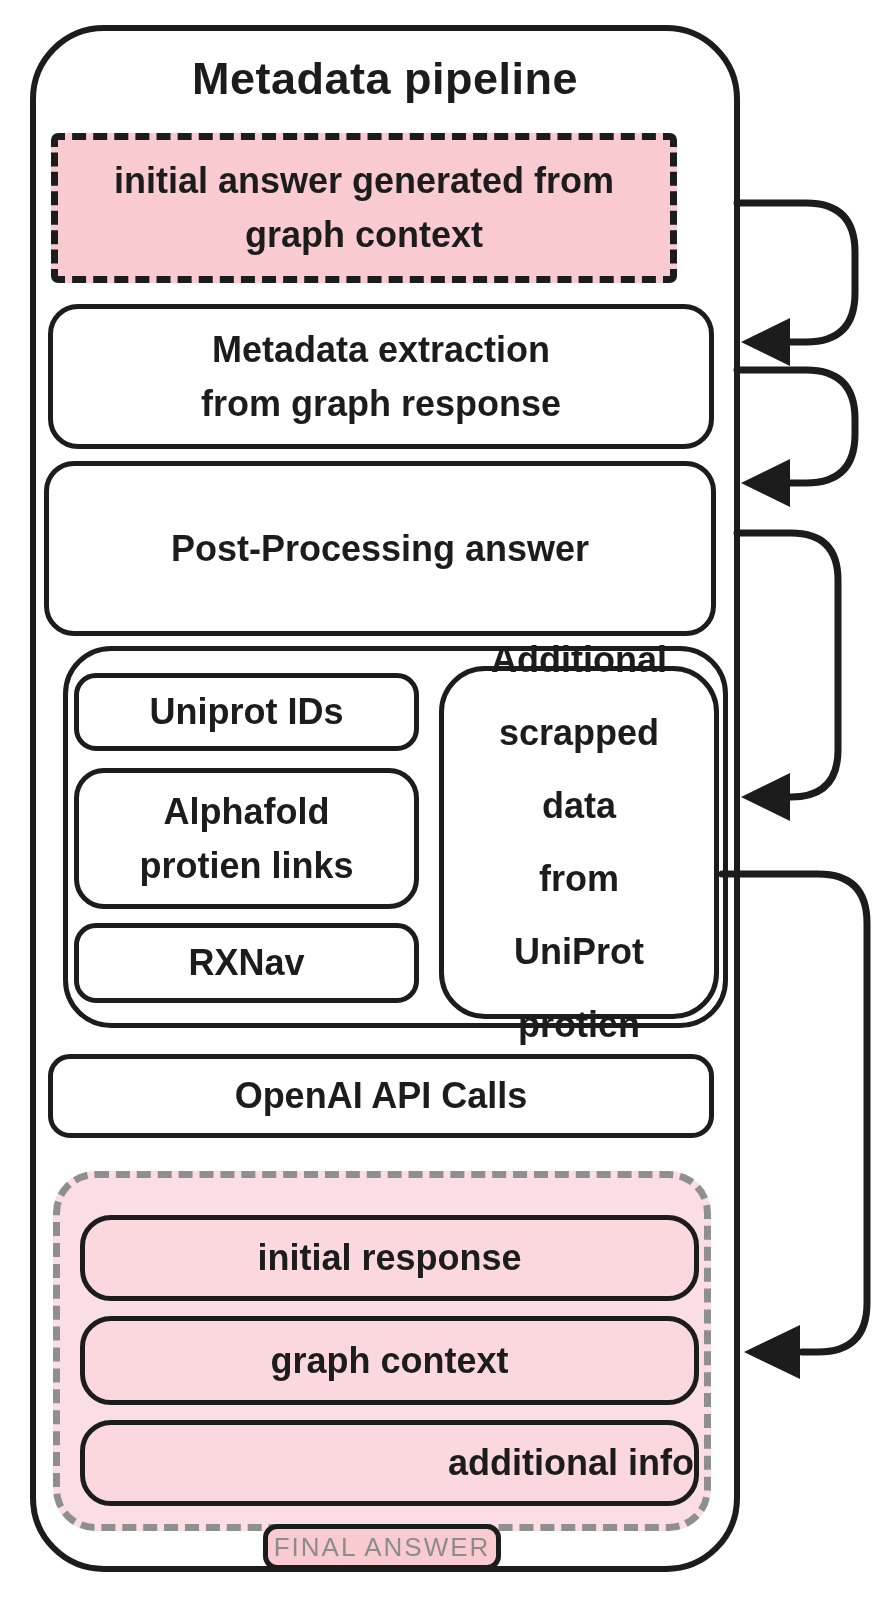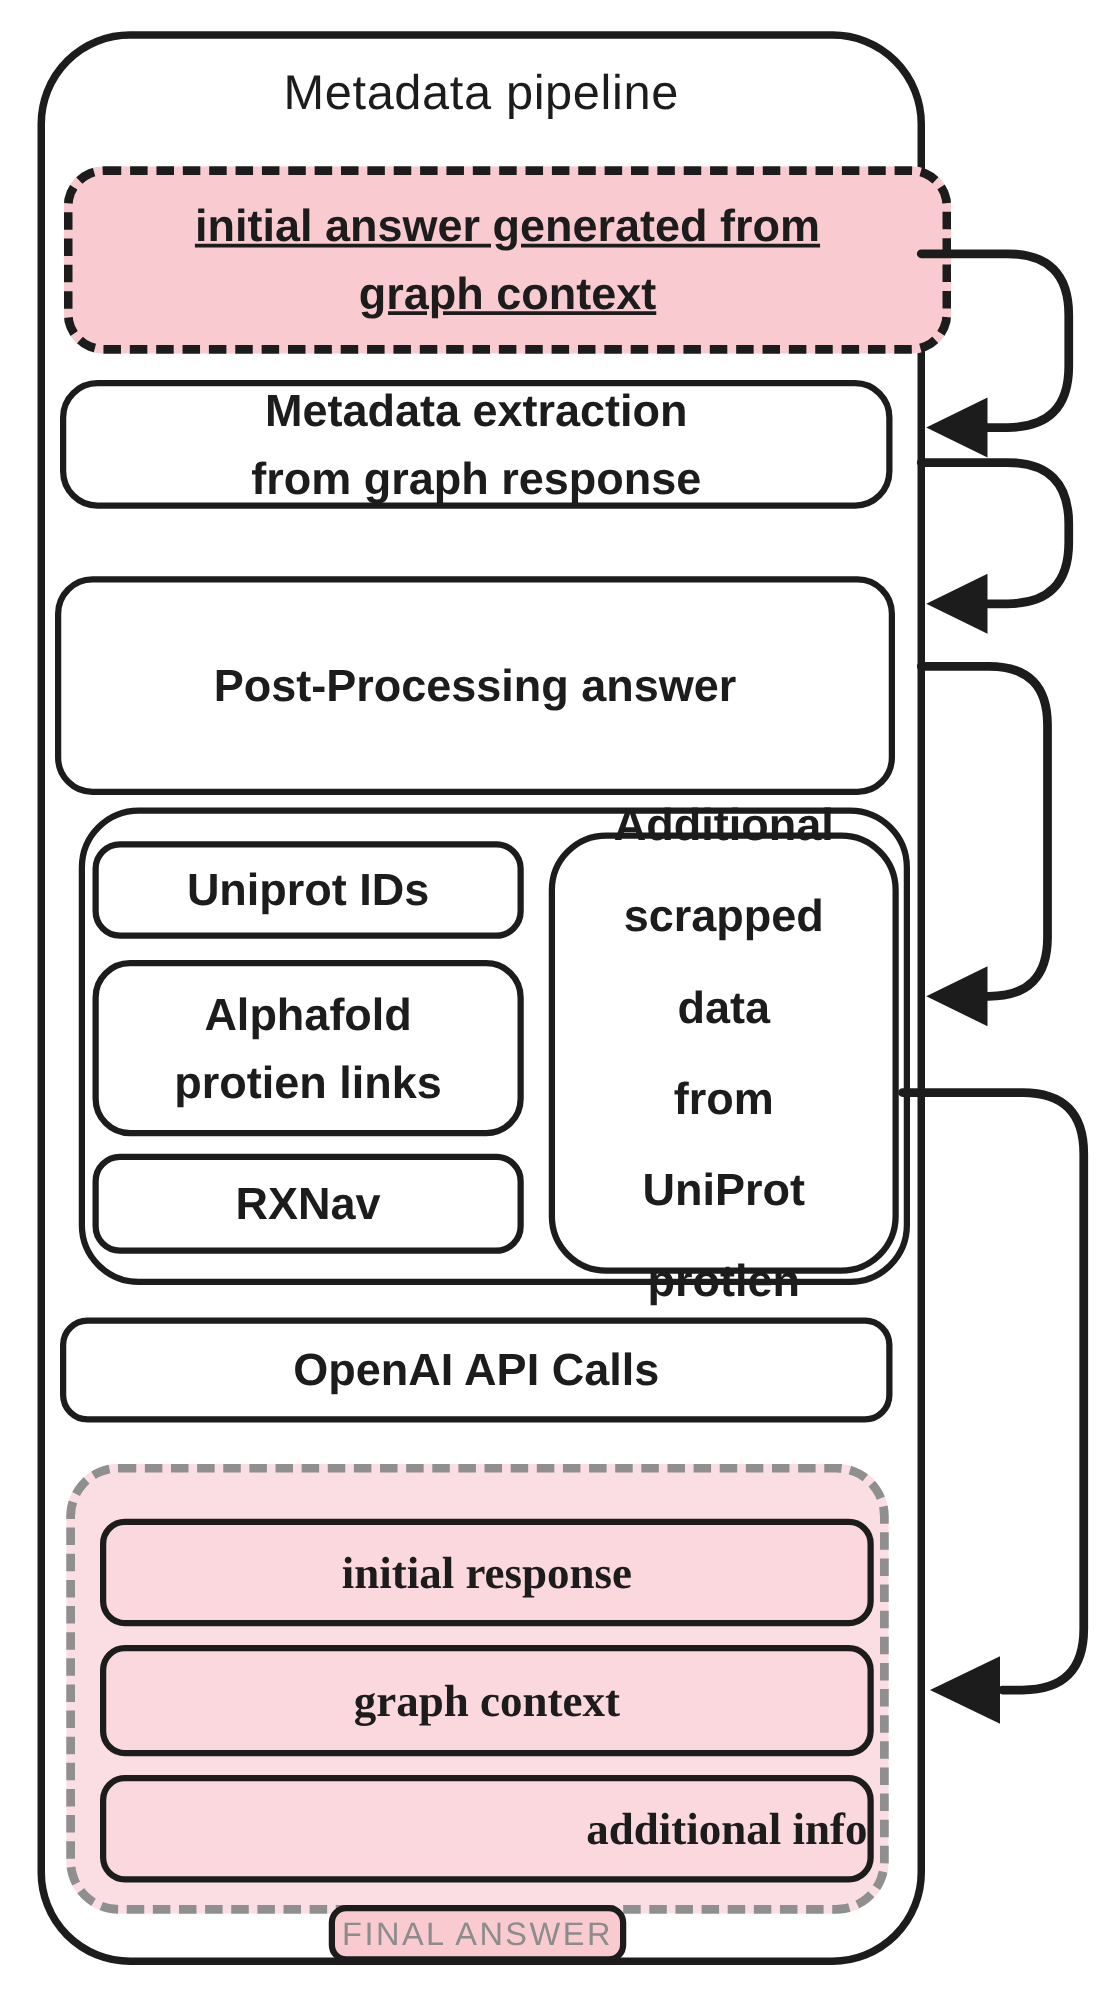--- a/index.html
+++ b/index.html
@@ -26,39 +26,38 @@
   .pipeline{
     position:absolute;left:30px;top:25px;
     width:710px;height:1547px;
     border:6px solid var(--ink);
     border-radius:74px;
     background:#ffffff;
   }
   .title{
     position:absolute;left:0;top:22px;width:100%;
     text-align:center;
-    font-size:39px;font-weight:400;letter-spacing:.5px;
+    font-size:45px;font-weight:700;letter-spacing:.5px;
   }
   .box{
     position:absolute;
     display:flex;flex-direction:column;
     align-items:center;justify-content:center;
     text-align:center;
     background:#ffffff;
     border:5px solid var(--ink);
     font-size:36px;font-weight:600;line-height:1.5;
   }
   .dashed-pink{
-    left:15px;top:102px;width:710px;height:150px;
+    left:15px;top:102px;width:626px;height:150px;
     background:var(--pink-strong);
     border:7px dashed var(--ink);
-    border-radius:32px;
-    text-decoration:underline;
+    border-radius:7px;
   }
-  .extraction{left:12px;top:273px;width:666px;height:103px;border-radius:30px;}
+  .extraction{left:12px;top:273px;width:666px;height:145px;border-radius:30px;}
   .postproc{left:8px;top:430px;width:672px;height:175px;border-radius:30px;}
   .group-sources{
     left:27px;top:615px;width:665px;height:382px;
     border-radius:48px;
     background:#ffffff;
   }
   .group-sources .box{font-size:36px;}
   .uniprot{left:6px;top:22px;width:345px;height:78px;border-radius:22px;}
   .alphafold{left:6px;top:117px;width:345px;height:141px;border-radius:30px;}
   .rxnav{left:6px;top:272px;width:345px;height:80px;border-radius:22px;}
@@ -69,22 +68,22 @@
   }
   .openai{left:12px;top:1023px;width:666px;height:84px;border-radius:22px;}
   .group-final{
     left:17px;top:1140px;width:658px;height:360px;
     background:var(--pink-pale);
     border:7px dashed var(--grey-dash);
     border-radius:42px;
   }
   .pinkbox{
     background:var(--pink-inner);
-    border-radius:20px;
-    left:20px;width:619px;font-family:Liberation Serif, serif;
+    border-radius:31px;
+    left:20px;width:619px;
   }
   .initial-response{top:37px;height:86px;}
   .graph-context{top:138px;height:89px;}
   .additional-info{top:242px;height:86px;align-items:flex-end;}
   .badge{
     position:absolute;left:50%;top:346px;transform:translateX(-50%);
     width:238px;height:46px;
     background:var(--pink-strong);
     border:5px solid var(--ink);
     border-radius:14px;

